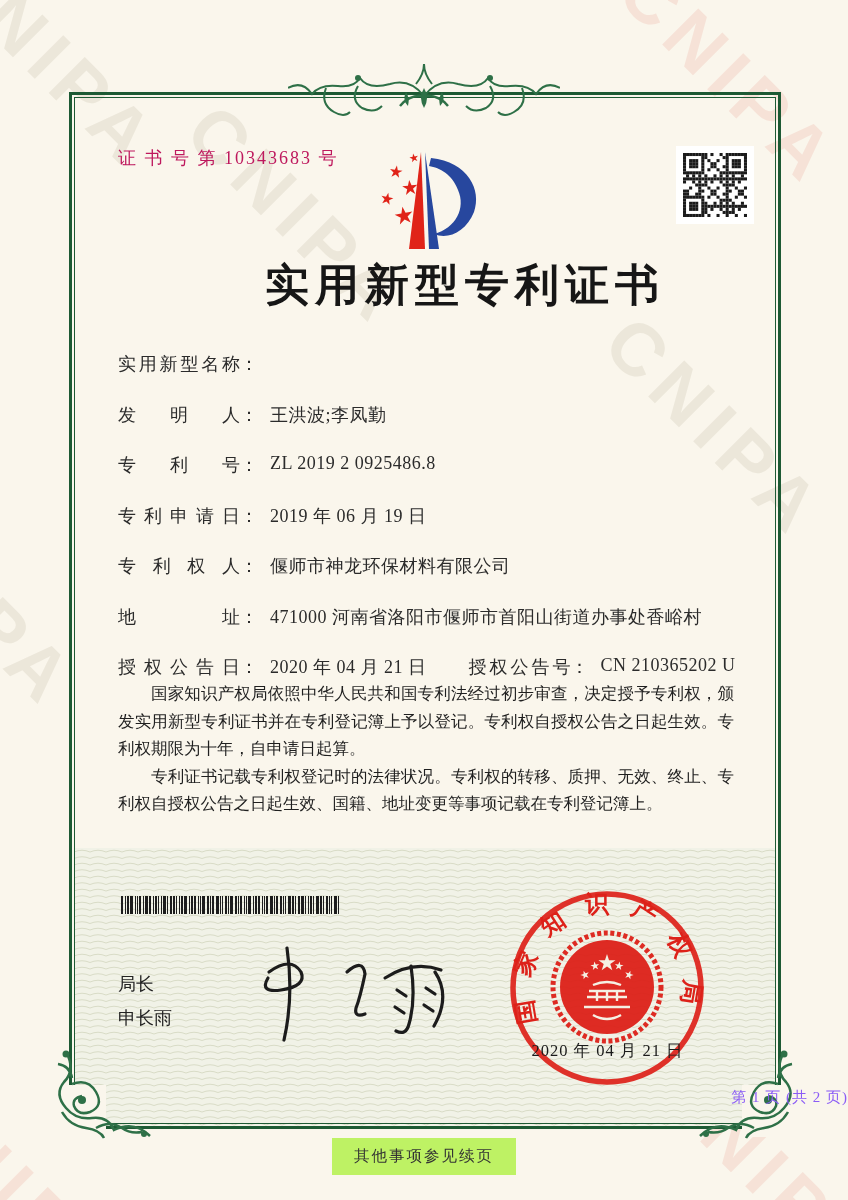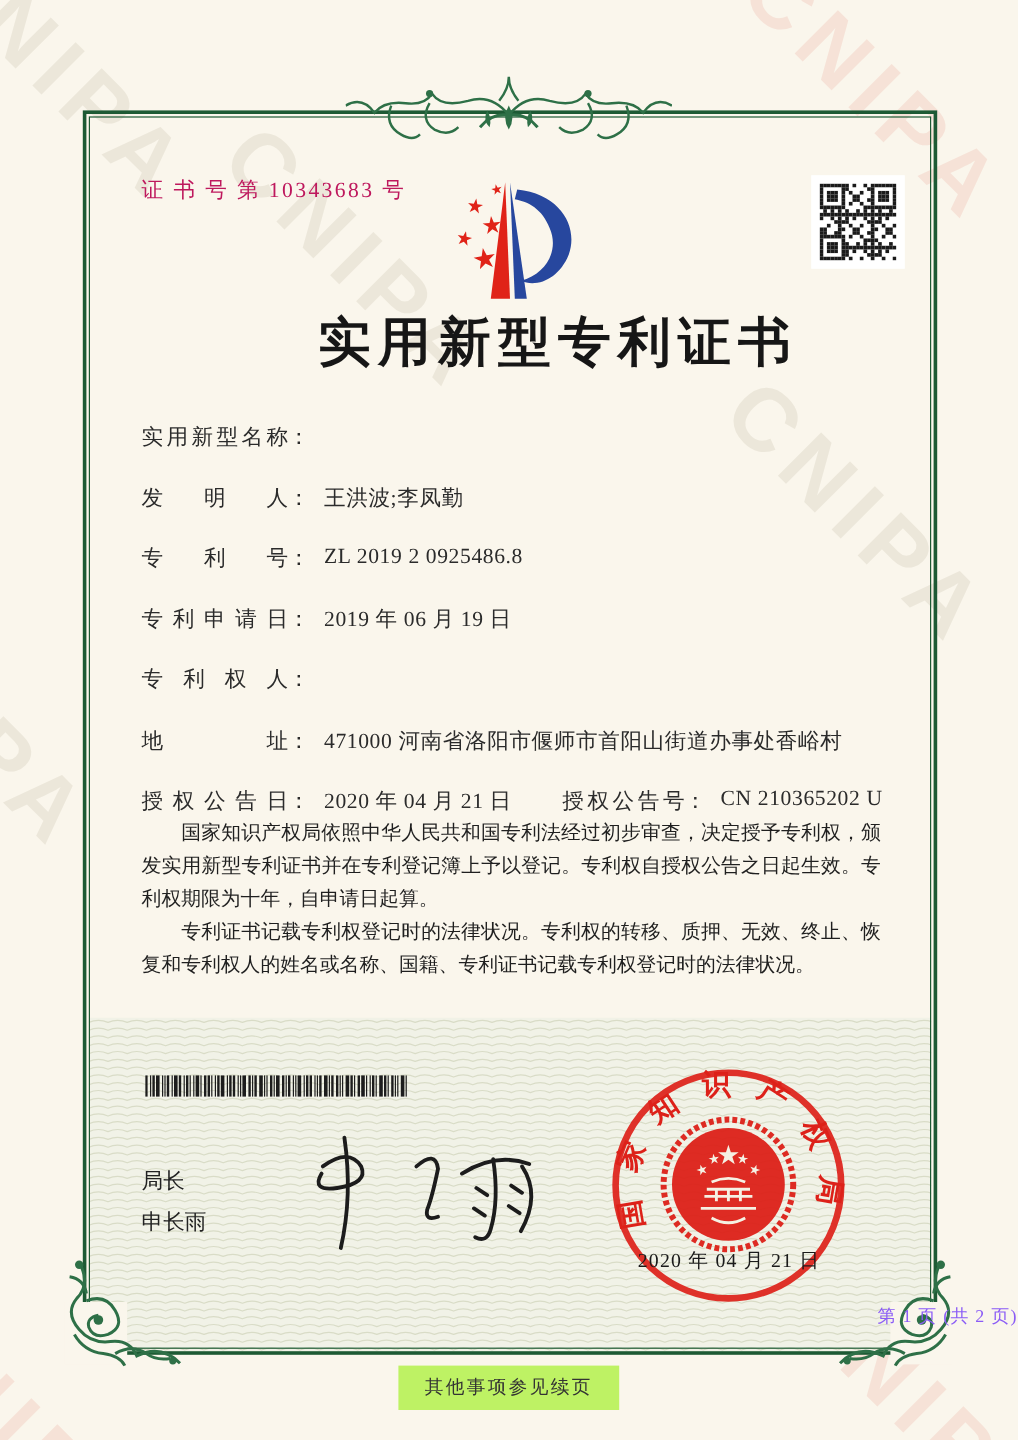--- a/index.html
+++ b/index.html
@@ -471,39 +471,40 @@
       <span class="fvalue">ZL 2019 2 0925486.8</span>
     </div>
     <div class="frow">
       <span class="flabel">专利申请日</span>
         <span class="fcolon">：</span>
       <span class="fvalue">2019 年 06 月 19 日</span>
     </div>
     <div class="frow">
       <span class="flabel">专利权人</span>
         <span class="fcolon">：</span>
+      <span class="fvalue">偃师市神龙环保材料有限公司</span>
     </div>
     <div class="frow">
       <span class="flabel">地址</span>
         <span class="fcolon">：</span>
       <span class="fvalue">471000 河南省洛阳市偃师市首阳山街道办事处香峪村</span>
     </div>
     <div class="frow">
       <span class="flabel">授权公告日</span>
         <span class="fcolon">：</span>
       <span class="fvalue">2020 年 04 月 21 日</span>
       <span class="flabel pair2" style="width:102px;">授权公告号</span>
         <span class="fcolon">：</span>
       <span class="fvalue">CN 210365202 U</span>
     </div>
   </div>
 
   <div class="bodytext">
     <p>国家知识产权局依照中华人民共和国专利法经过初步审查，决定授予专利权，颁发实用新型专利证书并在专利登记簿上予以登记。专利权自授权公告之日起生效。专利权期限为十年，自申请日起算。</p>
-    <p>专利证书记载专利权登记时的法律状况。专利权的转移、质押、无效、终止、恢复和专利权人的姓名或名称、国籍、专利证书记载专利权登记时的法律状况。</p>
+    <p>专利证书记载专利权登记时的法律状况。专利权的转移、质押、无效、终止、专利权自授权公告之日起生效、国籍、地址变更等事项记载在专利登记簿上。</p>
   </div>
 
   <svg class="barcode" width="222" height="18" viewBox="0 0 222 18">
       <rect x="0" y="0" width="2" height="18" fill="#1d1d1d"></rect>
       <rect x="4" y="0" width="1" height="18" fill="#1d1d1d"></rect>
       <rect x="6" y="0" width="2" height="18" fill="#1d1d1d"></rect>
       <rect x="9" y="0" width="3" height="18" fill="#1d1d1d"></rect>
       <rect x="14" y="0" width="1" height="18" fill="#1d1d1d"></rect>
       <rect x="16" y="0" width="1" height="18" fill="#1d1d1d"></rect>
       <rect x="18" y="0" width="2" height="18" fill="#1d1d1d"></rect>

